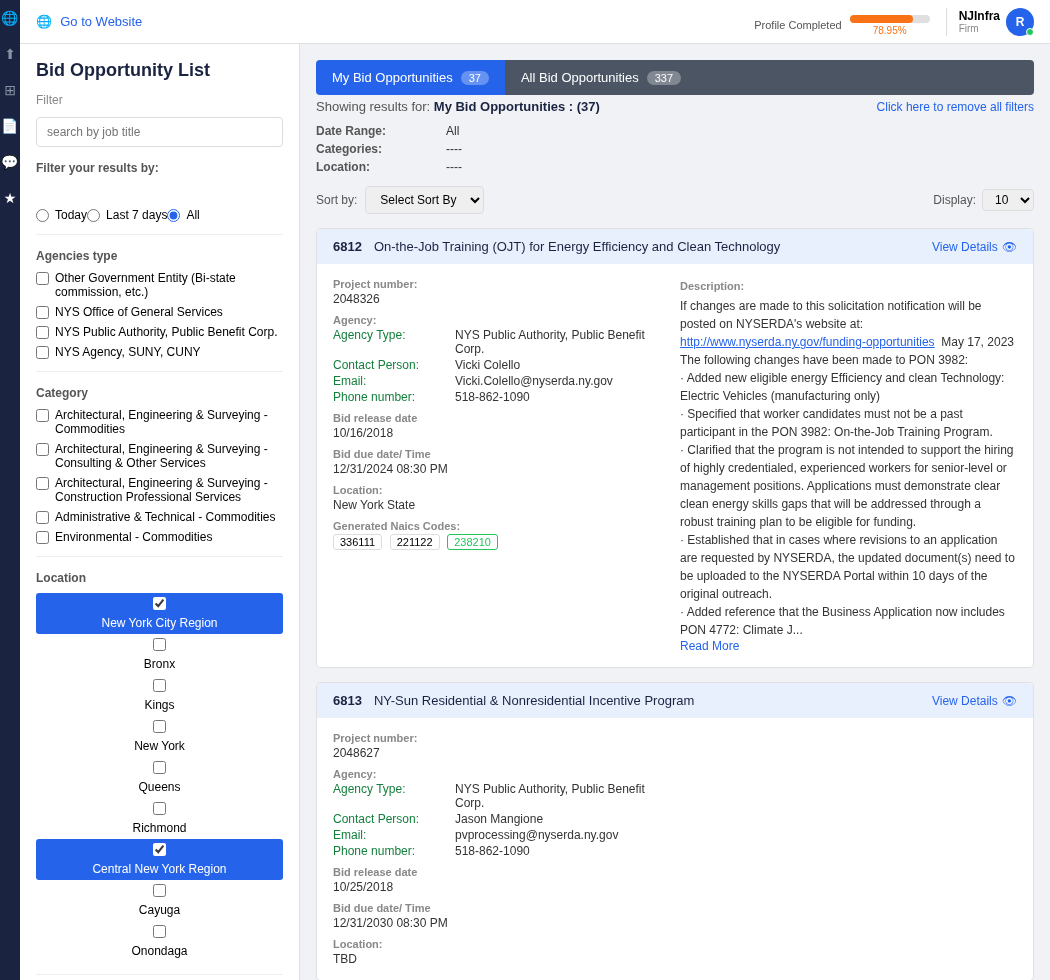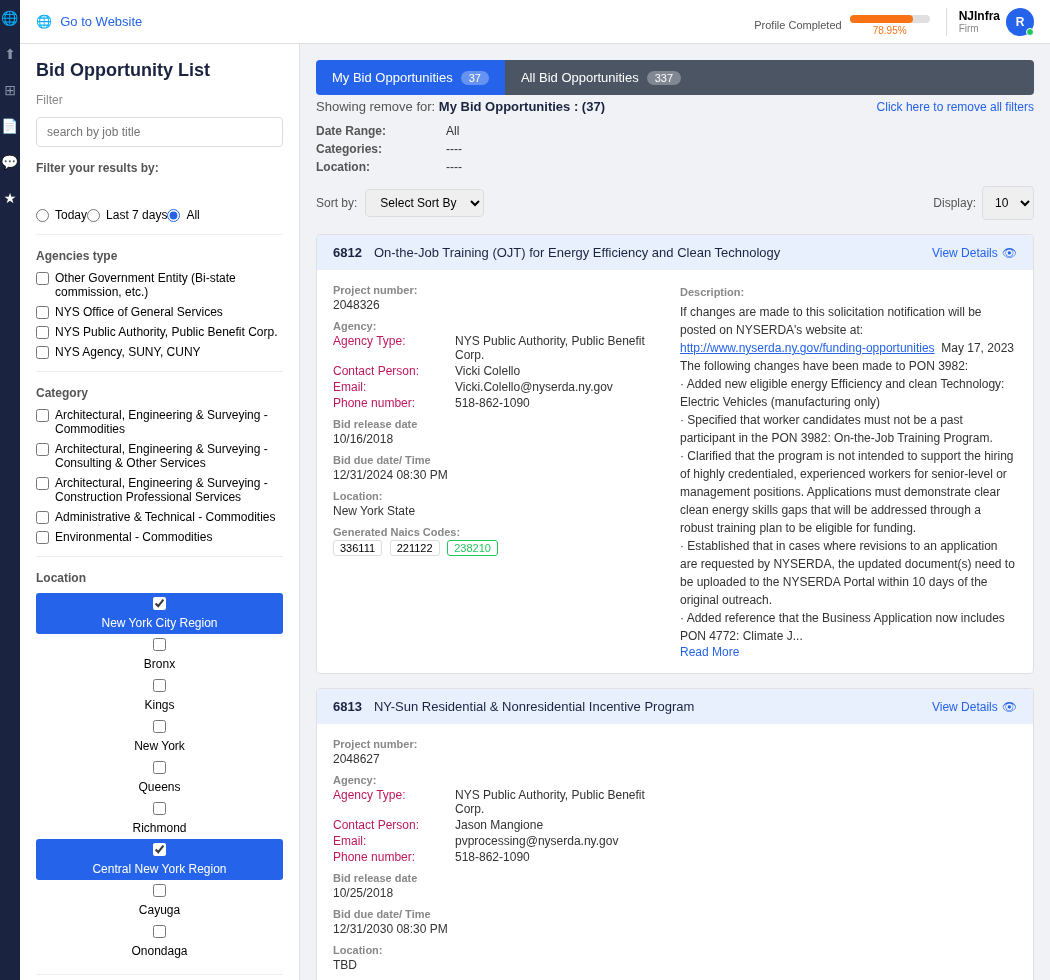--- a/index.html
+++ b/index.html
@@ -65,34 +65,34 @@
     
     .filter-meta { display: grid; grid-template-columns: 120px 1fr; gap: 4px 10px; margin-bottom: 12px; font-size: 12px; }
     .filter-meta-label { color: #555; font-weight: bold; }
     .filter-meta-value { color: #333; }
 
     
     .sort-row { display: flex; align-items: center; justify-content: space-between; margin-bottom: 14px; }
     .sort-left { display: flex; align-items: center; gap: 8px; font-size: 12px; color: #555; }
     .sort-select { padding: 5px 10px; border: 1px solid #ddd; border-radius: 4px; font-size: 12px; }
     .display-row { display: flex; align-items: center; gap: 6px; font-size: 12px; color: #555; }
-    .display-select { padding: 8px 8px; border: 1px solid #ddd; border-radius: 4px; font-size: 12px; }
+    .display-select { padding: 2px 8px; border: 1px solid #ddd; border-radius: 4px; font-size: 12px; }
 
     
     .bid-card { background: #fff; border: 1px solid #e0e0e0; border-radius: 4px; margin-bottom: 14px; overflow: hidden; }
     .bid-card-header { background: #e8f0fe; padding: 10px 16px; display: flex; align-items: center; justify-content: space-between; }
     .bid-id { font-size: 13px; font-weight: bold; color: #1a2340; }
     .bid-title { font-size: 13px; color: #1a2340; flex: 1; margin: 0 12px; }
     .view-details { color: #2563eb; font-size: 12px; cursor: pointer; display: flex; align-items: center; gap: 4px; }
     .bid-card-body { padding: 14px 16px; display: grid; grid-template-columns: 1fr 1fr; gap: 10px; }
     .bid-field { display: flex; flex-direction: column; gap: 2px; }
     .bid-field-label { font-size: 11px; color: #888; font-weight: bold; }
     .bid-field-value { font-size: 12px; color: #333; }
     .agency-block { display: grid; grid-template-columns: 120px 1fr; gap: 2px; font-size: 12px; }
-    .agency-sub-label { color: #be185d; }
+    .agency-sub-label { color: #15803d; }
     .agency-sub-value { color: #333; }
     .naics-tag { display: inline-block; background: #fff; border: 1px solid #ddd; border-radius: 3px; padding: 1px 6px; font-size: 11px; margin-right: 4px; }
     .naics-tag.green { border-color: #22c55e; color: #22c55e; }
     .description-text { font-size: 12px; color: #333; line-height: 1.5; }
     .description-link { color: #2563eb; cursor: pointer; }
     .read-more { color: #2563eb; cursor: pointer; font-size: 12px; }
   </style>
 </head>
 <body>
 
@@ -268,21 +268,21 @@
           <span class="tab-count">37</span>
         </div>
         <div class="tab tab-inactive">
           <span>All Bid Opportunities</span>
           <span class="tab-count">337</span>
         </div>
       </div>
 
       <div class="results-info">
         <span>
-          <span>Showing remove for:</span>
+          <span>Showing results for:</span>
           <strong>My Bid Opportunities : (37)</strong>
         </span>
         <span class="remove-filters">Click here to remove all filters</span>
       </div>
 
       <div class="filter-meta">
         <span class="filter-meta-label">Date Range:</span>
         <span class="filter-meta-value">All</span>
         <span class="filter-meta-label">Categories:</span>
         <span class="filter-meta-value">----</span>

